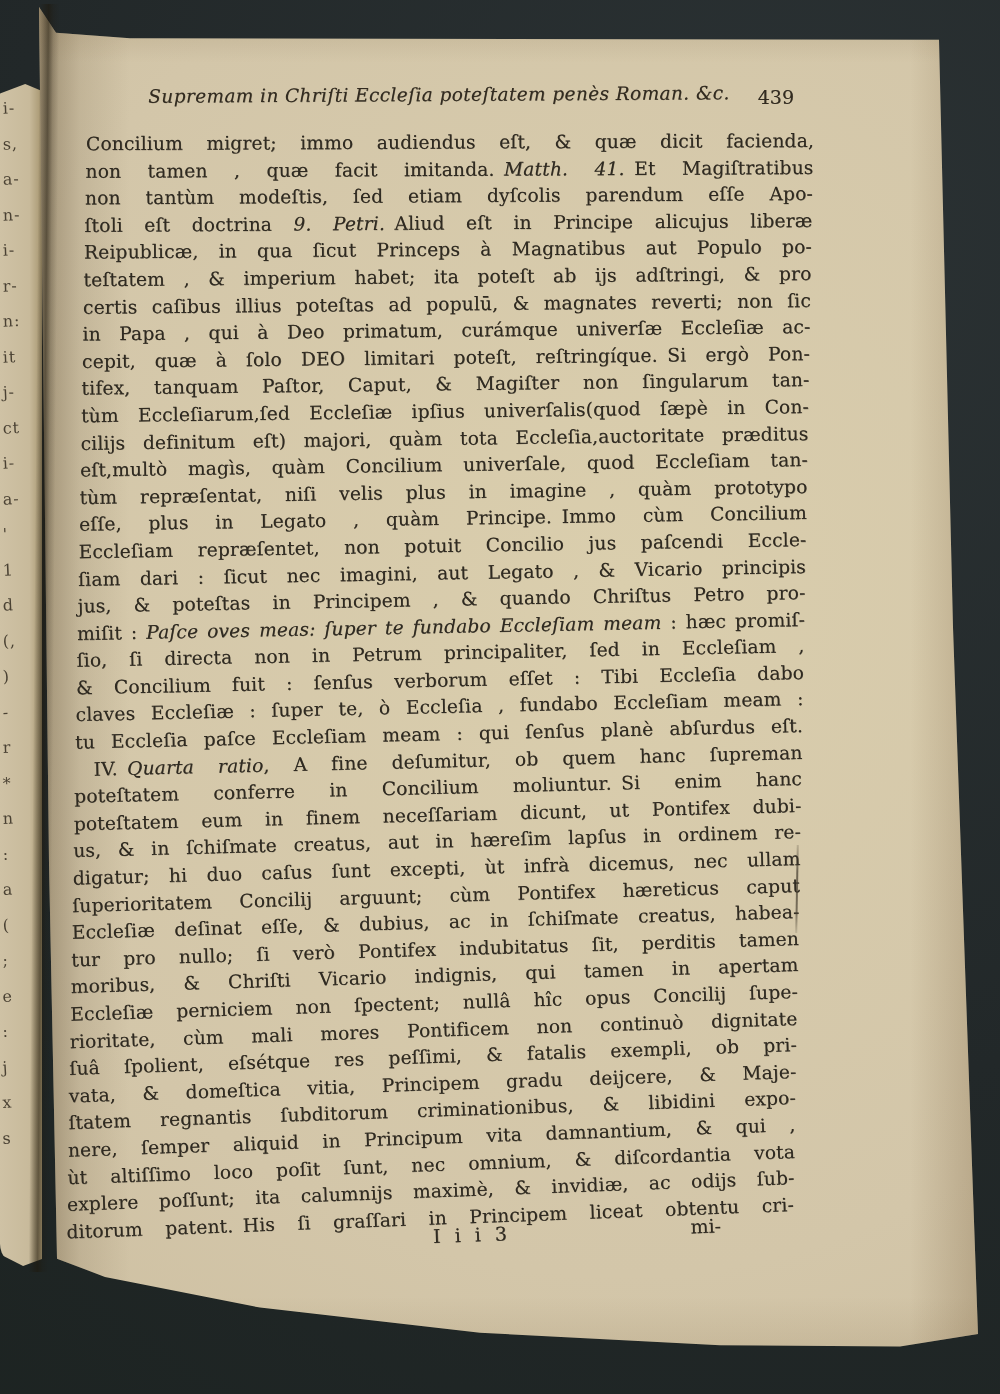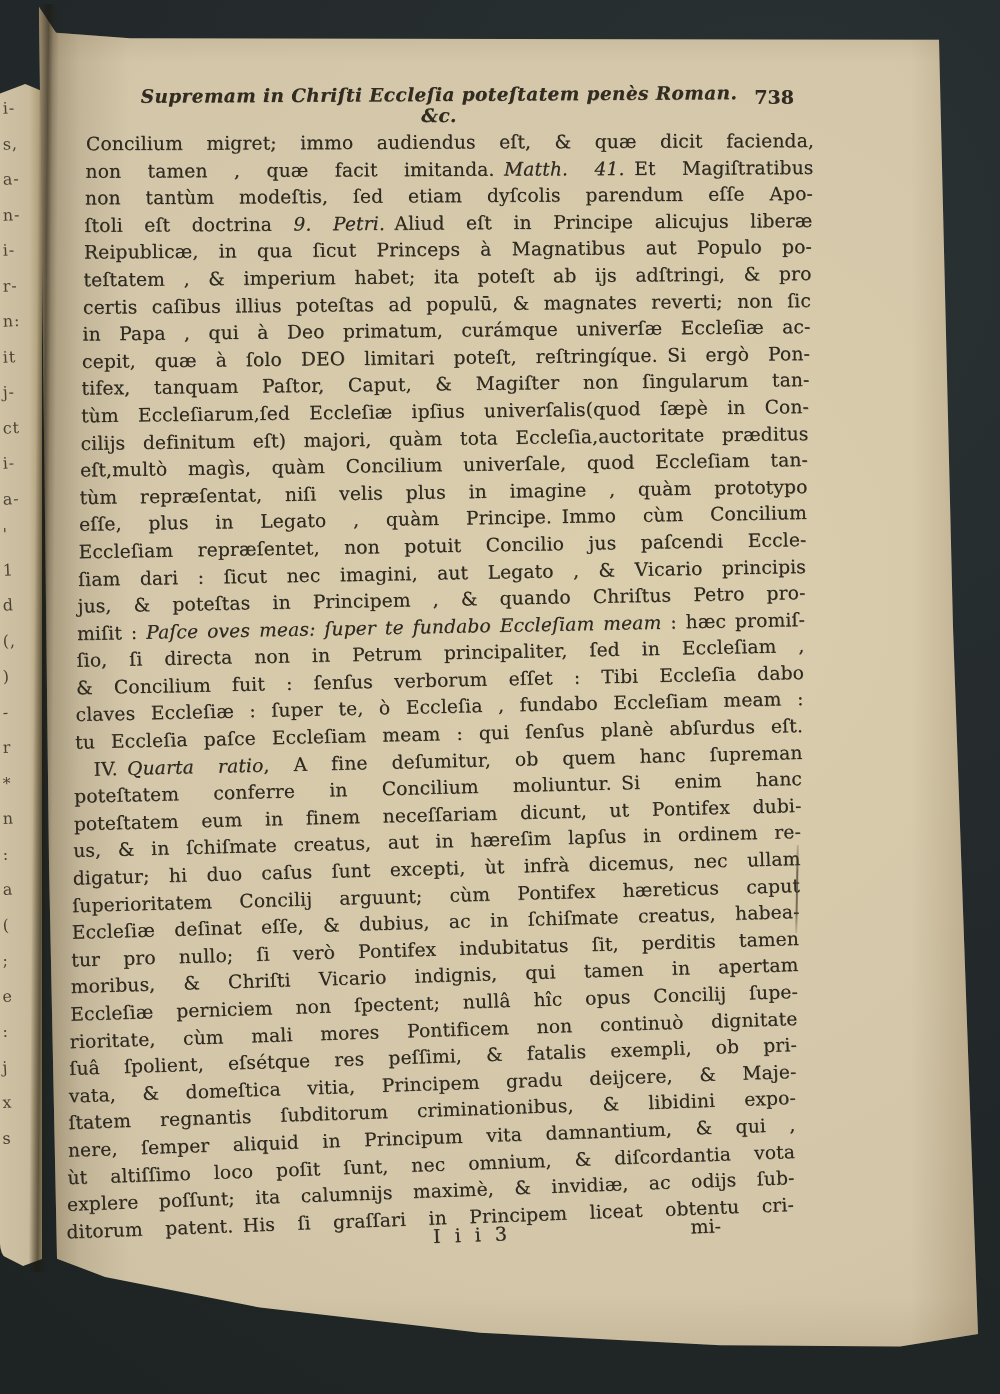--- a/index.html
+++ b/index.html
@@ -30,21 +30,21 @@
   .paper{
     position:absolute;inset:0;z-index:2;
     clip-path:polygon(3.9% 0.5%, 5.6% 2.35%, 13% 2.75%, 93.9% 2.85%, 95.3% 45%, 97.8% 95.7%, 90% 96.6%, 72% 96.5%, 48% 95.6%, 26% 93.8%, 10.5% 91.6%, 5.7% 90.3%, 4.9% 62%, 4.3% 25%);
     background:
       linear-gradient(180deg, rgba(128,106,72,.30) 0%, rgba(128,106,72,0) 4.5%),
       linear-gradient(90deg, rgba(78,60,34,.40) 4%, rgba(78,60,34,.12) 8%, rgba(78,60,34,0) 13%),
       linear-gradient(270deg, rgba(118,92,58,.38) 0%, rgba(118,92,58,0) 9%),
       linear-gradient(0deg, rgba(118,92,58,.22) 0%, rgba(118,92,58,0) 7%),
       radial-gradient(120% 90% at 62% 42%, #dacead 0%, #d3c6a9 55%, #c9ba9b 100%);
   }
-  .running-head{position:absolute;left:86px;top:84px;width:728px;color:#33auto;font-weight:bold;}
+  .running-head{position:absolute;left:86px;top:84px;width:728px;color:#33auto;}
   .head-title{
     display:block;text-align:center;margin:0 66px 0 44px;
     font-style:italic;font-size:18.5px;color:#322b20;
     transform:rotate(-.35deg);letter-spacing:.4px;
     text-shadow:.3px .3px .6px rgba(50,43,32,.5);
   }
   .head-page{
     position:absolute;right:20px;top:2px;font-size:19px;color:#322b20;
     text-shadow:.3px .3px .6px rgba(50,43,32,.5);
   }
@@ -109,21 +109,21 @@
       <div class="frag" style="transform: rotate(-3.4deg);">x</div>
       <div class="frag" style="transform: rotate(-3.45deg);">s</div>
     </div>
 
   <div class="crease"></div>
 
   <div class="paper">
 
     <div class="running-head">
       <span class="head-title">Supremam in Chriſti Eccleſia poteſtatem penès Roman. &amp;c.</span>
-      <span class="head-page">738</span>
+      <span class="head-page">439</span>
     </div>
 
     <div class="text-block">
 
     <div class="line" style="transform: translateX(0px) rotate(-0.25deg);"><span>Concilium migret; immo audiendus eſt, &amp; quæ dicit facienda,</span></div>
         <div class="line" style="transform: translateX(-0.5px) rotate(-0.3deg);"><span>non tamen , quæ facit imitanda. </span><span class="it">Matth. 41.</span><span> Et Magiſtratibus</span></div>
         <div class="line" style="transform: translateX(-1px) rotate(-0.35deg);"><span>non tantùm modeſtis, ſed etiam dyſcolis parendum eſſe Apo-</span></div>
         <div class="line" style="transform: translateX(-1.5px) rotate(-0.39deg);"><span>ſtoli eſt doctrina </span><span class="it">9. Petri.</span><span> Aliud eſt in Principe alicujus liberæ</span></div>
         <div class="line" style="transform: translateX(-2px) rotate(-0.44deg);"><span>Reipublicæ, in qua ſicut Princeps à Magnatibus aut Populo po-</span></div>
         <div class="line" style="transform: translateX(-2.5px) rotate(-0.49deg);"><span>teſtatem , &amp; imperium habet; ita poteſt ab ijs adſtringi, &amp; pro</span></div>

